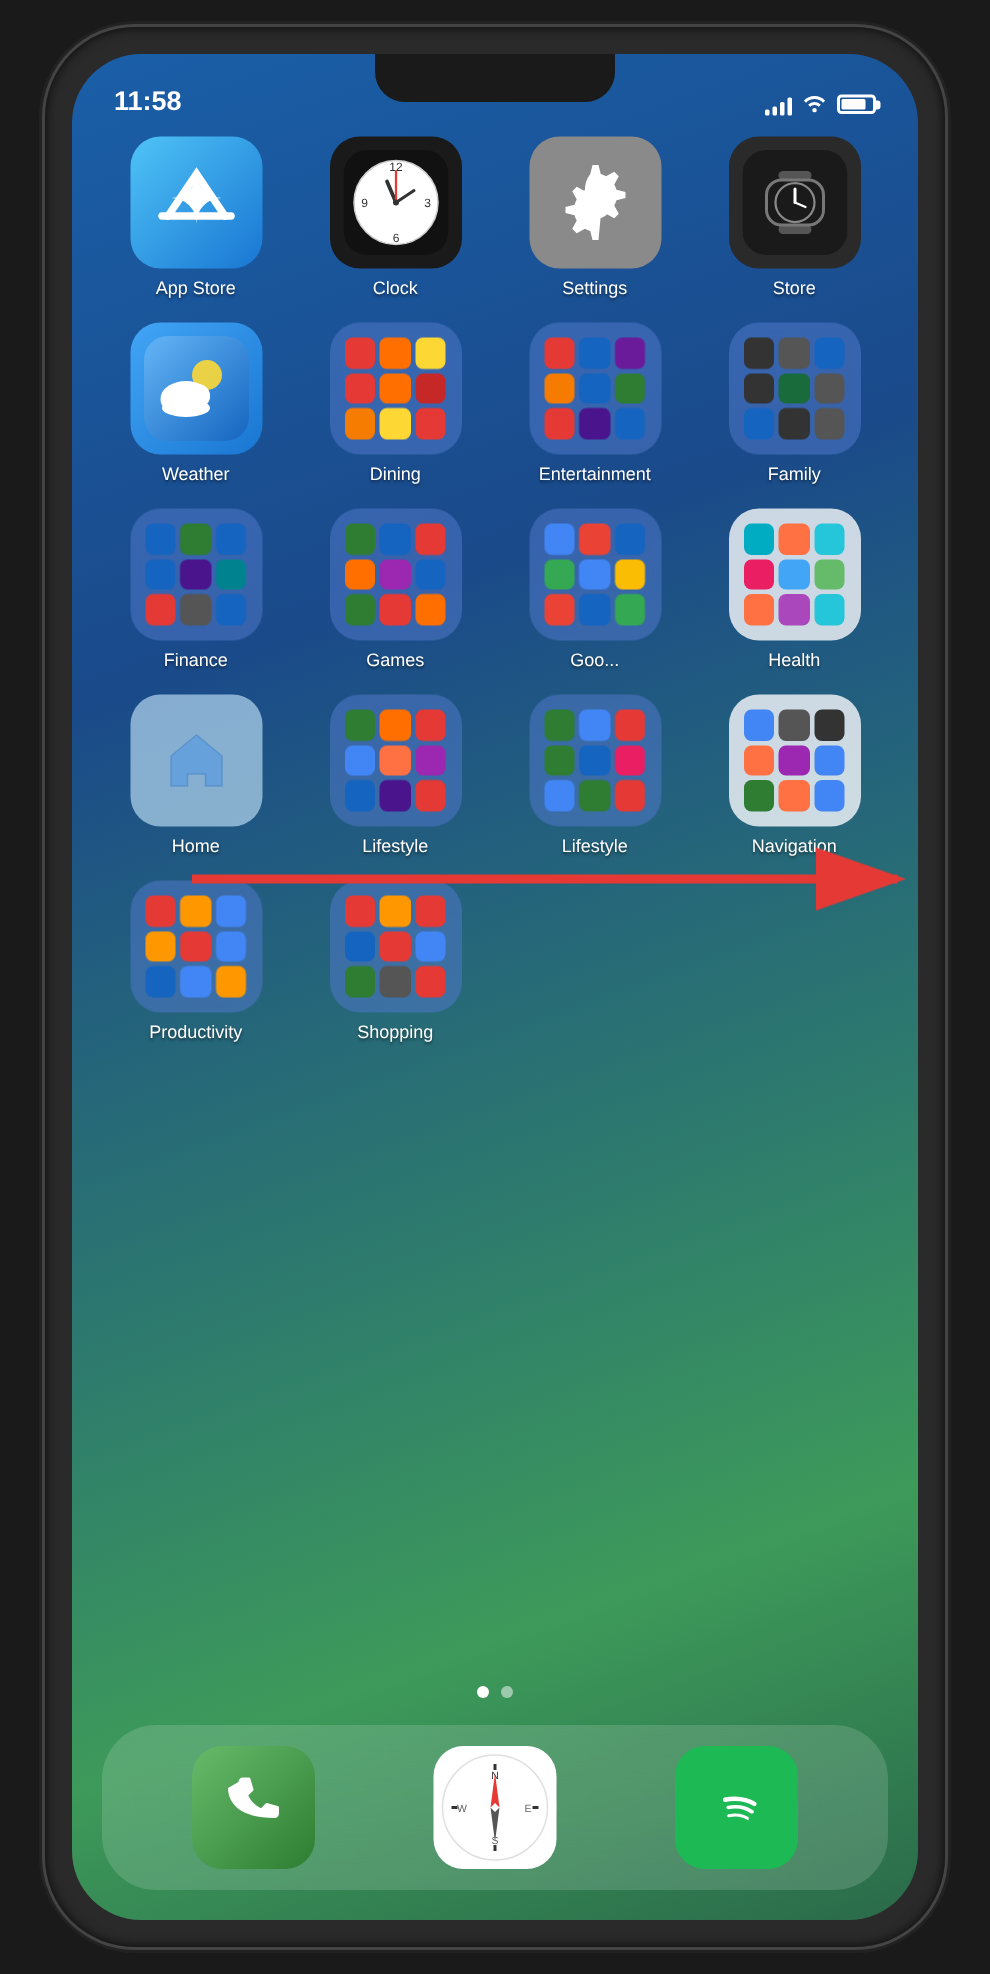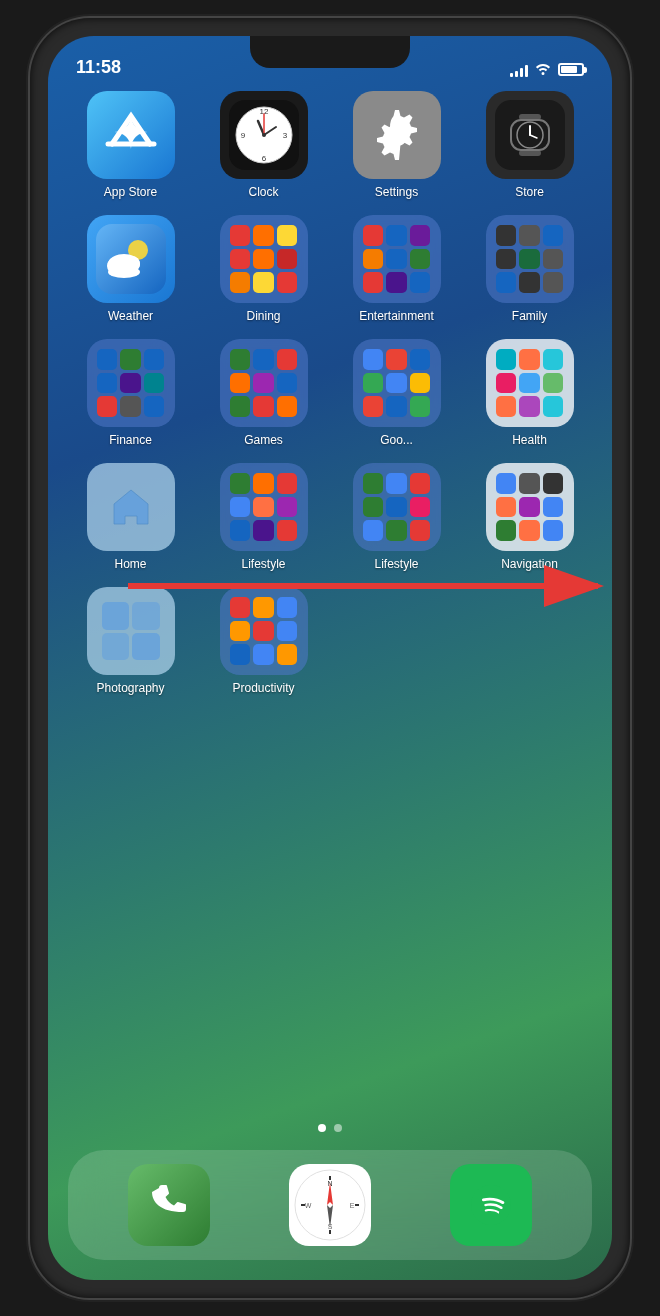--- a/index.html
+++ b/index.html
@@ -547,51 +547,54 @@
             <div style="background:#9c27b0;border-radius:5px;"></div>
             <div style="background:#4285f4;border-radius:5px;"></div>
             <div style="background:#2e7d32;border-radius:5px;"></div>
             <div style="background:#ff7043;border-radius:5px;"></div>
             <div style="background:#4285f4;border-radius:5px;"></div>
           </div>
         </div>
         <span class="app-label">Navigation</span>
       </div>
 
-      <div class="app-item">
-        <div class="app-icon" style="background:rgba(180,215,240,0.7);">
-          <div style="display:flex;align-items:center;justify-content:center;width:100%;height:100%;">
-            <div style="display:grid;grid-template-columns:repeat(2,1fr);gap:3px;padding:15px;width:100%;height:100%;">
-              <div style="background:rgba(100,160,220,0.8);border-radius:5px;"></div>
-              <div style="background:rgba(100,160,220,0.6);border-radius:5px;"></div>
-              <div style="background:rgba(100,160,220,0.6);border-radius:5px;"></div>
-              <div style="background:rgba(100,160,220,0.8);border-radius:5px;"></div>
-            </div>
-          </div>
-        </div>
-        <span class="app-label">Photography</span>
-      </div>
 
       <div class="app-item">
         <div class="app-icon" style="background:rgba(80,120,200,0.55); backdrop-filter:blur(10px);">
           <div style="display:grid;grid-template-columns:repeat(3,1fr);gap:3px;padding:10px;width:100%;height:100%;">
             <div style="background:#e53935;border-radius:5px;"></div>
             <div style="background:#ff9800;border-radius:5px;"></div>
             <div style="background:#4285f4;border-radius:5px;"></div>
             <div style="background:#ff9800;border-radius:5px;"></div>
             <div style="background:#e53935;border-radius:5px;"></div>
             <div style="background:#4285f4;border-radius:5px;"></div>
             <div style="background:#1565c0;border-radius:5px;"></div>
             <div style="background:#4285f4;border-radius:5px;"></div>
             <div style="background:#ff9800;border-radius:5px;"></div>
           </div>
         </div>
         <span class="app-label">Productivity</span>
       </div>
 
+      <div class="app-item">
+        <div class="app-icon" style="background:rgba(80,120,200,0.55); backdrop-filter:blur(10px);">
+          <div style="display:grid;grid-template-columns:repeat(3,1fr);gap:3px;padding:10px;width:100%;height:100%;">
+            <div style="background:#e53935;border-radius:5px;"></div>
+            <div style="background:#ff9800;border-radius:5px;"></div>
+            <div style="background:#e53935;border-radius:5px;"></div>
+            <div style="background:#1565c0;border-radius:5px;"></div>
+            <div style="background:#e53935;border-radius:5px;"></div>
+            <div style="background:#4285f4;border-radius:5px;"></div>
+            <div style="background:#2e7d32;border-radius:5px;"></div>
+            <div style="background:#555;border-radius:5px;"></div>
+            <div style="background:#e53935;border-radius:5px;"></div>
+          </div>
+        </div>
+        <span class="app-label">Shopping</span>
+      </div>
 
 
     </div>
 
     <svg class="red-arrow" viewBox="0 0 520 70" xmlns="http://www.w3.org/2000/svg">
       <defs>
         <marker id="arrowhead" markerWidth="10" markerHeight="7" refX="9" refY="3.5" orient="auto">
           <polygon points="0 0, 10 3.5, 0 7" fill="#e53935"></polygon>
         </marker>
       </defs>

